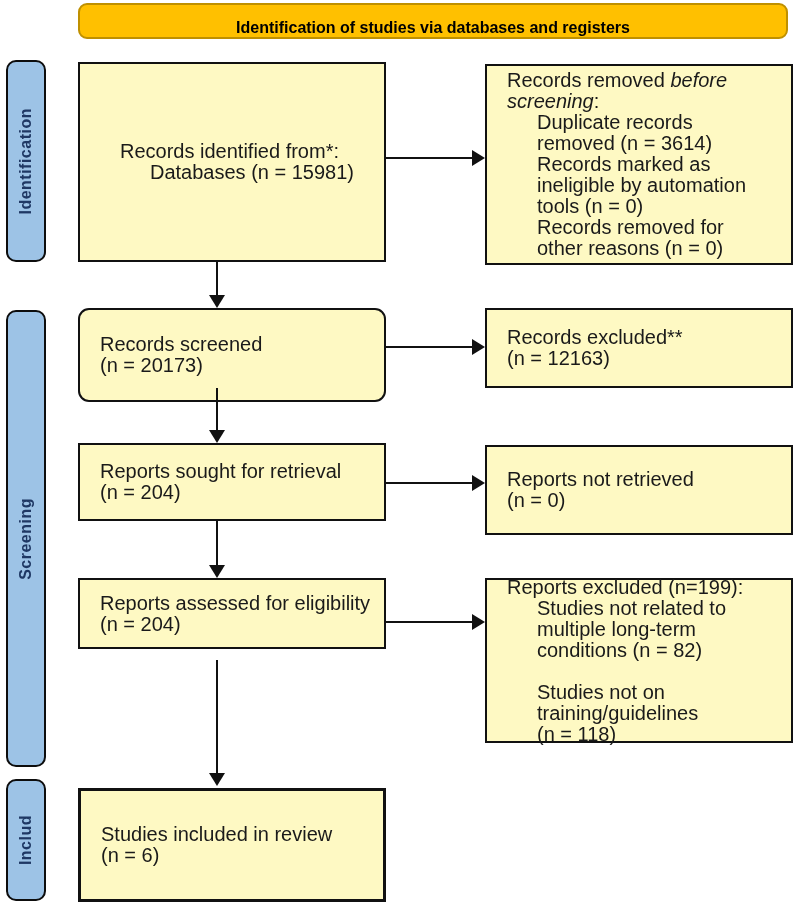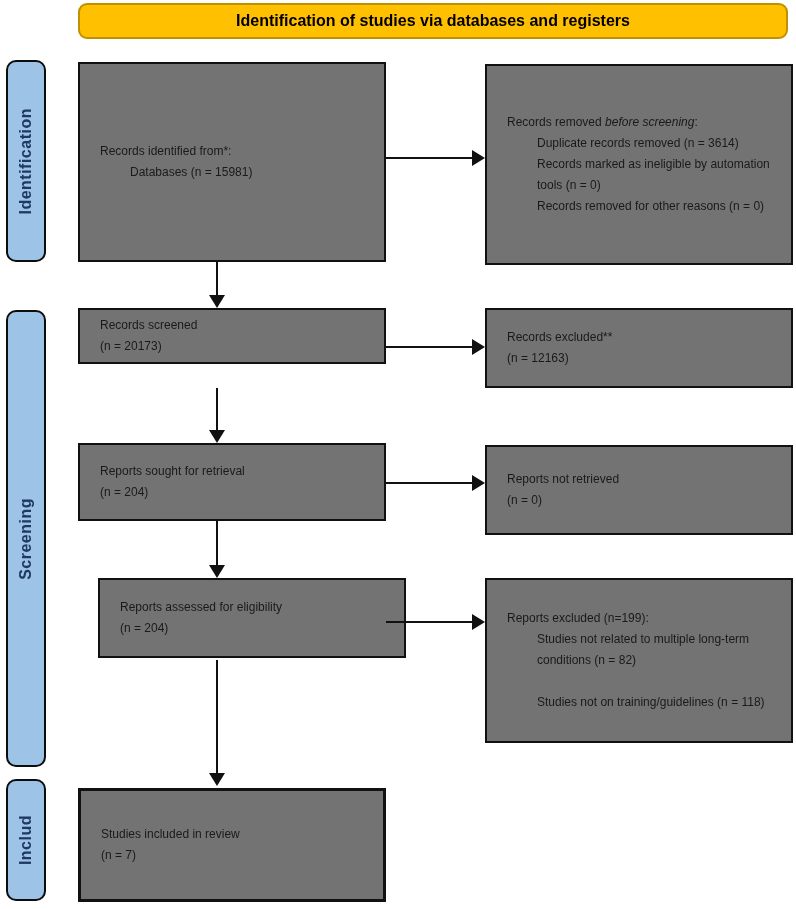--- a/index.html
+++ b/index.html
@@ -11,21 +11,21 @@
     color:#1a1a1a;
     overflow:hidden;
   }
   
   .banner{
     position:absolute;left:78px;top:3px;width:710px;height:36px;
     box-sizing:border-box;
     background:#FFC000;
     border:2px solid #BF9000;
     border-radius:9px;
-    display:flex;align-items:center;justify-content:center;
+    display:flex;align-items:flex-end;justify-content:center;
   }
   .banner span{font-size:16px;font-weight:bold;color:#000;}
   
   .stage{
     position:absolute;left:6px;width:40px;
     box-sizing:border-box;
     background:#9DC3E6;
     border:2px solid #0d0d0d;
     border-radius:10px;
     display:flex;align-items:center;justify-content:center;
@@ -38,39 +38,39 @@
     letter-spacing:0.5px;
     white-space:nowrap;
   }
   .stage-identification{top:60px;height:202px;}
   .stage-screening{top:310px;height:457px;}
   .stage-included{top:779px;height:122px;}
   
   .box{
     position:absolute;
     box-sizing:border-box;
-    background:#737373;
+    background:#fef9c3;
     border:2px solid #111111;
     display:flex;align-items:center;
-    font-size:12px;line-height:21px;
+    font-size:20px;line-height:21px;
   }
   .box-inner{padding:4px 12px 4px 20px;width:100%;}
   .col-left{left:78px;width:308px;}
   .col-right{left:485px;width:308px;}
   .indent{padding-left:30px;}
   .gap-above{margin-top:21px;}
   em{font-style:italic;}
-  #box-identified{top:62px;height:200px;}
+  #box-identified{top:62px;height:200px;padding-left:20px;}
   #box-removed{top:64px;height:201px;}
   #box-removed .box-inner{padding-right:20px;}
-  #box-screened{top:308px;height:56px;}
+  #box-screened{top:308px;height:94px;border-radius:11px;}
   #box-rec-excluded{top:308px;height:80px;}
   #box-sought{top:443px;height:78px;}
   #box-not-retrieved{top:445px;height:90px;}
-  #box-assessed{top:578px;height:80px;margin-left:20px;}
+  #box-assessed{top:578px;height:71px;}
   #box-rep-excluded{top:578px;height:165px;}
   #box-included{top:788px;height:114px;border-width:3px;}
   
   .arrow-h{position:absolute;height:16px;}
   .arrow-h::before{
     content:"";position:absolute;left:0;right:11px;top:7px;height:2px;background:#111;
   }
   .arrow-h::after{
     content:"";position:absolute;right:0;top:0;
     border-top:8px solid transparent;border-bottom:8px solid transparent;
@@ -137,21 +137,21 @@
   <div class="box col-left" id="box-assessed">
     <div class="box-inner">
       <div>Reports assessed for eligibility</div>
       <div>(n = 204)</div>
     </div>
   </div>
 
   <div class="box col-left" id="box-included">
     <div class="box-inner">
       <div>Studies included in review</div>
-      <div>(n = 7)</div>
+      <div>(n = 6)</div>
     </div>
   </div>
 
   <div class="box col-right" id="box-removed">
     <div class="box-inner">
       <div><span>Records removed </span><em>before screening</em><span>:</span></div>
       <div class="indent">Duplicate records removed (n&nbsp;=&nbsp;3614)</div>
       <div class="indent">Records marked as ineligible by automation tools (n&nbsp;=&nbsp;0)</div>
       <div class="indent">Records removed for other reasons (n&nbsp;=&nbsp;0)</div>
     </div>

